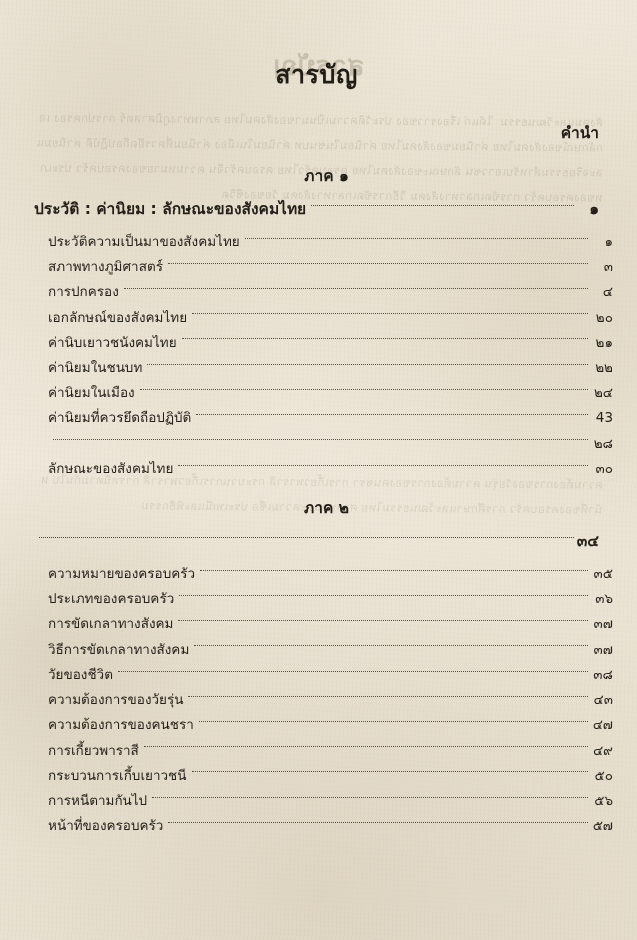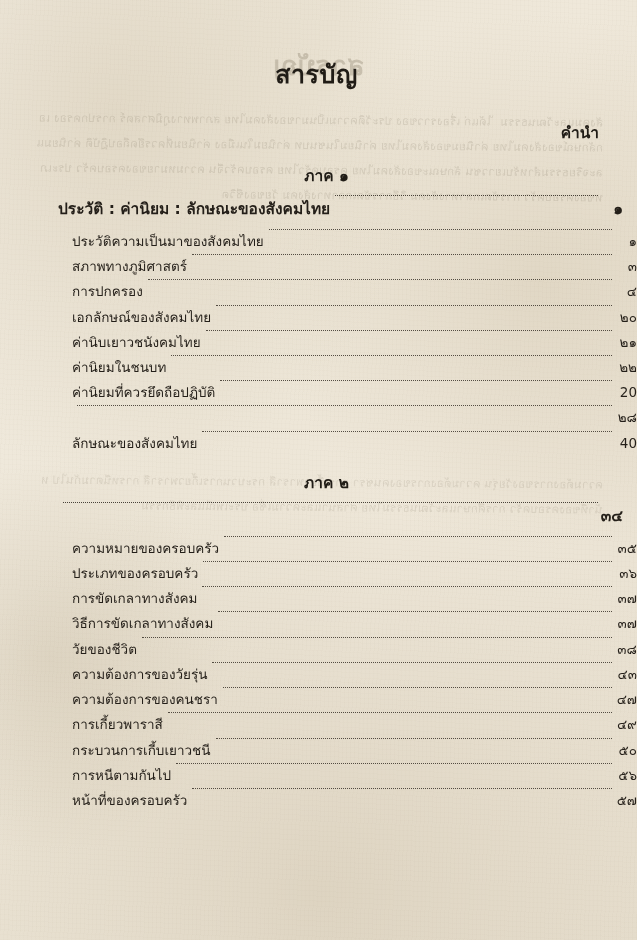--- a/index.html
+++ b/index.html
@@ -96,25 +96,24 @@
   .part-head {
     font-size: 15.5px;
     font-weight: bold;
     color: #201c16;
     margin: 18px 0 11px 20px;
     text-align: center;
   }
 
   .entry {
     display: flex;
-    align-items: flex-start;
+    align-items: center;
     width: 100%;
     margin-bottom: 7px;
     line-height: 1.35;
-    margin-left: 24px;
   }
   .entry .label {
     white-space: nowrap;
     color: #241f19;
     font-size: 13.5px;
   }
   .entry .dots {
     flex: 1 1 auto;
     margin: 0 3px 0 5px;
     border-bottom: 1.5px dotted #3b342b;
@@ -195,32 +194,37 @@
     <span class="label">ค่านิบเยาวชนังคมไทย</span>
     <span class="dots"></span>
     <span class="page-no">๒๑</span>
   </div>
   <div class="entry sub">
     <span class="label">ค่านิยมในชนบท</span>
     <span class="dots"></span>
     <span class="page-no">๒๒</span>
   </div>
   <div class="entry sub">
+    <span class="label">ค่านิยมในเมือง</span>
+    <span class="dots"></span>
+    <span class="page-no">๒๔</span>
+  </div>
+  <div class="entry sub">
     <span class="label">ค่านิยมที่ควรยึดถือปฏิบัติ</span>
     <span class="dots"></span>
-    <span class="page-no">20</span>
+    <span class="page-no">43</span>
   </div>
   <div class="entry sub">
     <span class="dots"></span>
     <span class="page-no">๒๘</span>
   </div>
   <div class="entry sub">
     <span class="label">ลักษณะของสังคมไทย</span>
     <span class="dots"></span>
-    <span class="page-no">40</span>
+    <span class="page-no">๓๐</span>
   </div>
 
   <div class="part-head">ภาค ๒</div>
 
   <div class="entry major">
     <span class="dots"></span>
     <span class="page-no">๓๔</span>
   </div>
 
   <div class="entry sub">

